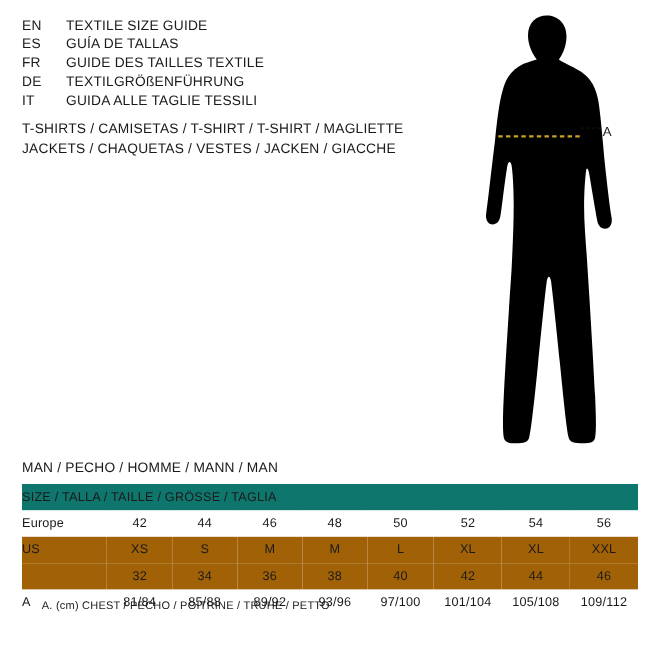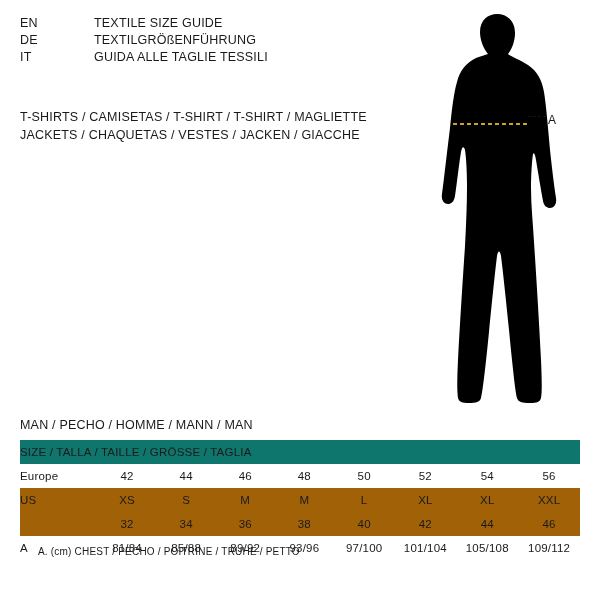--- a/index.html
+++ b/index.html
@@ -38,21 +38,20 @@
     letter-spacing: 0.2px;
   }
   .lang-code {
     width: 40px;
     flex: 0 0 40px;
     color: #1a1a1a;
   }
   .lang-text {
     color: #1a1a1a;
     white-space: nowrap;
-    margin-left: 34px;
   }
 
   
   .category-block {
     position: absolute;
     left: 20px;
     top: 110px;
     width: 400px;
   }
   .category-line {
@@ -146,20 +145,28 @@
 </style>
 </head>
 <body>
 
 <div class="page">
 
   <div class="lang-block">
     <div class="lang-row">
       <span class="lang-code">EN</span>
       <span class="lang-text">TEXTILE SIZE GUIDE</span>
+    </div>
+    <div class="lang-row">
+      <span class="lang-code">ES</span>
+      <span class="lang-text">GUÍA DE TALLAS</span>
+    </div>
+    <div class="lang-row">
+      <span class="lang-code">FR</span>
+      <span class="lang-text">GUIDE DES TAILLES TEXTILE</span>
     </div>
     <div class="lang-row">
       <span class="lang-code">DE</span>
       <span class="lang-text">TEXTILGRÖßENFÜHRUNG</span>
     </div>
     <div class="lang-row">
       <span class="lang-code">IT</span>
       <span class="lang-text">GUIDA ALLE TAGLIE TESSILI</span>
     </div>
   </div>

